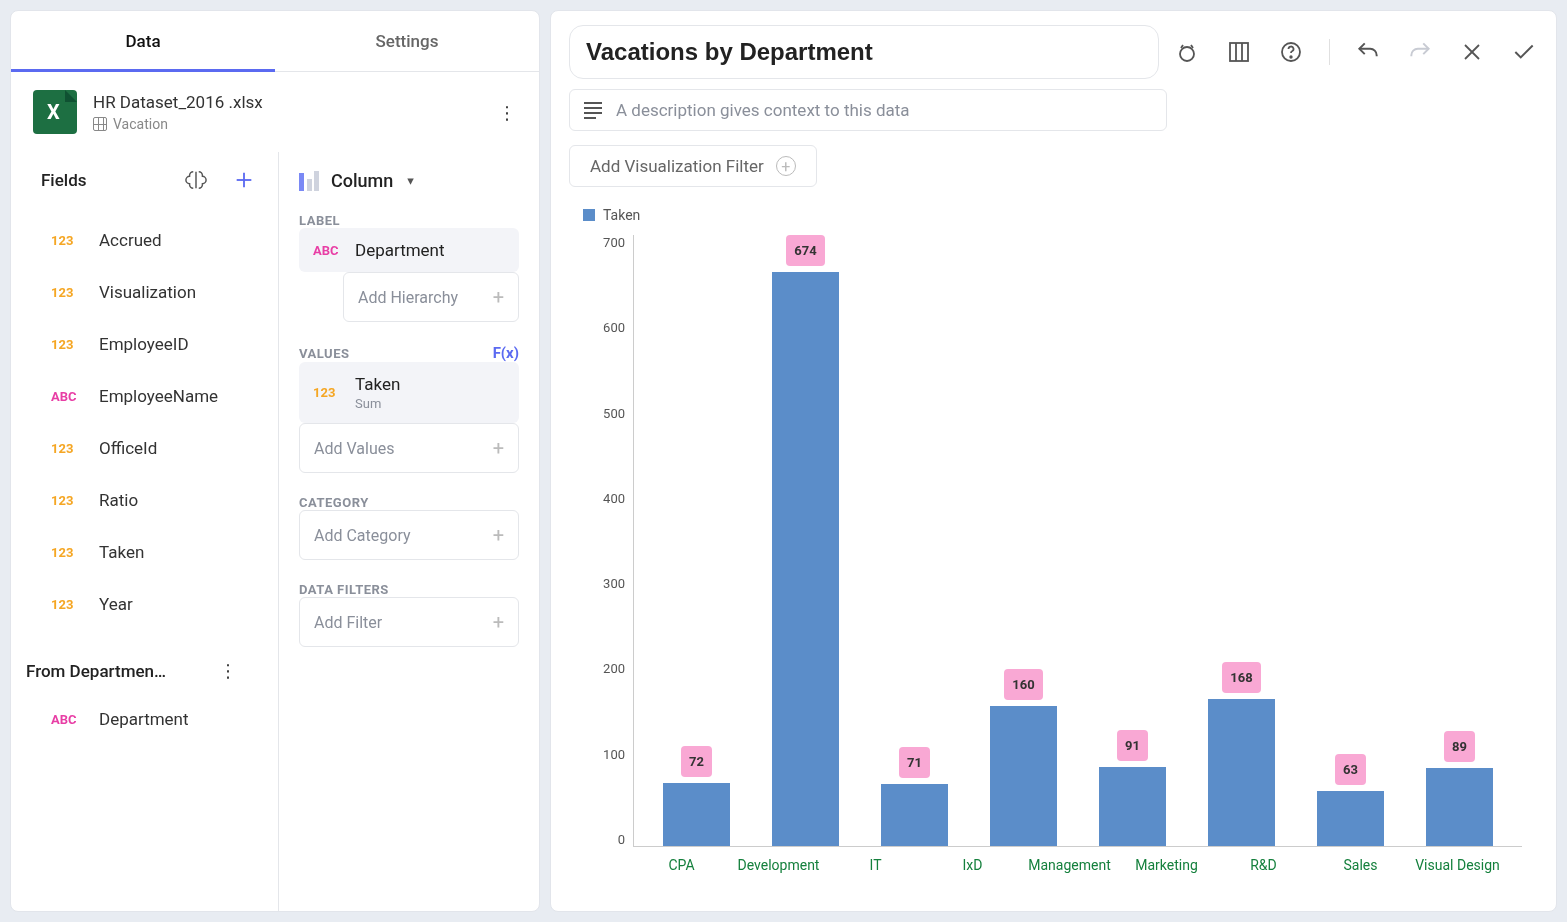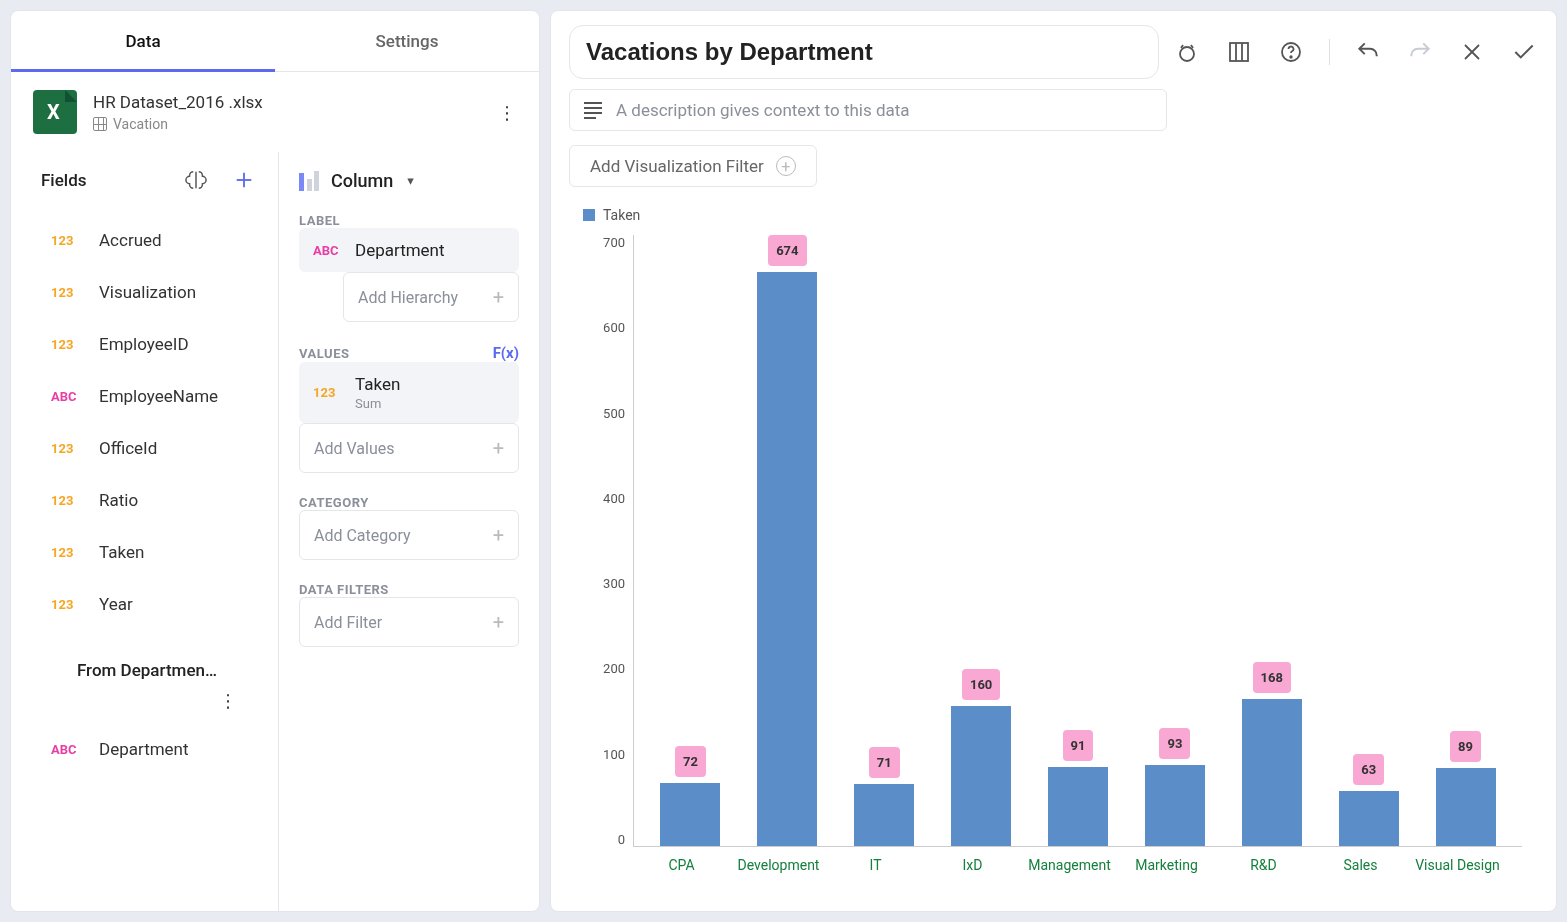--- a/index.html
+++ b/index.html
@@ -115,21 +115,21 @@
     font-size: 17px;
     color:#333;
     cursor: grab;
   }
   .type-badge { font-size:13px; font-weight:700; width:34px; }
   .type-num { color:#f5a623; }
   .type-abc { color:#e83ea5; }
   .section-title {
     padding: 20px 10px 6px 15px;
     font-size: 17px; font-weight:500; color:#222;
-    display:flex; align-items:center; gap:10px;flex-direction:column;
+    display:flex; align-items:center; gap:10px;
   }
   .section-title .dots-menu { margin-left:auto; margin-right:30px;}
 
   .config-col {
     flex:1;
     padding: 18px 20px;
     display:flex; flex-direction:column; gap: 22px;
     overflow-y: auto;
   }
   .viz-type {
@@ -511,24 +511,20 @@
               </div>
               <div class="bar-wrap">
                 <div class="bar-label">160</div>
                 <div class="bar" style="height: 22.8571%;"></div>
               </div>
               <div class="bar-wrap">
                 <div class="bar-label">91</div>
                 <div class="bar" style="height: 13%;"></div>
               </div>
               <div class="bar-wrap">
-                <div class="bar-label">93</div>
-                <div class="bar" style="height: 13.2857%;"></div>
-              </div>
-              <div class="bar-wrap">
                 <div class="bar-label">168</div>
                 <div class="bar" style="height: 24%;"></div>
               </div>
               <div class="bar-wrap">
                 <div class="bar-label">63</div>
                 <div class="bar" style="height: 9%;"></div>
               </div>
               <div class="bar-wrap">
                 <div class="bar-label">89</div>
                 <div class="bar" style="height: 12.7143%;"></div>

